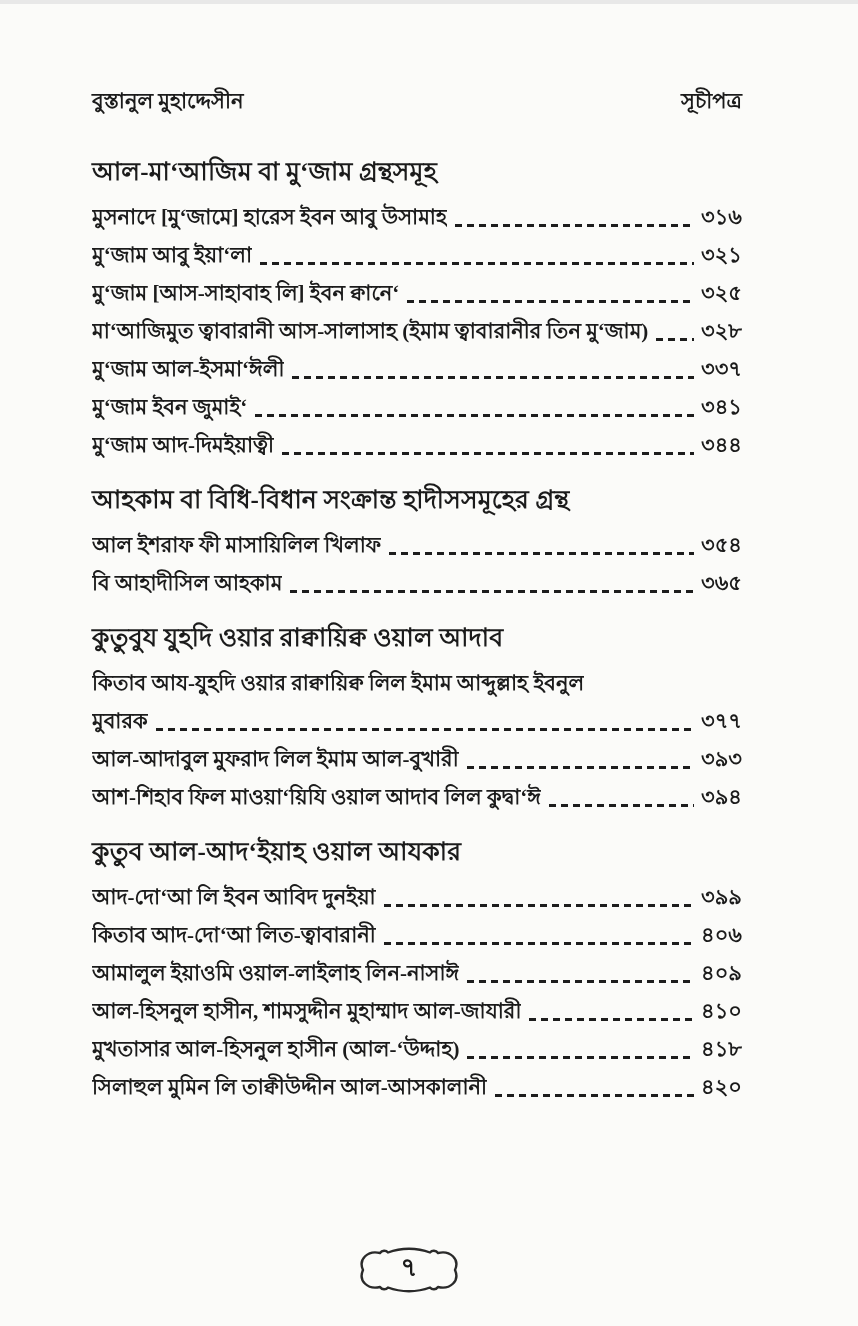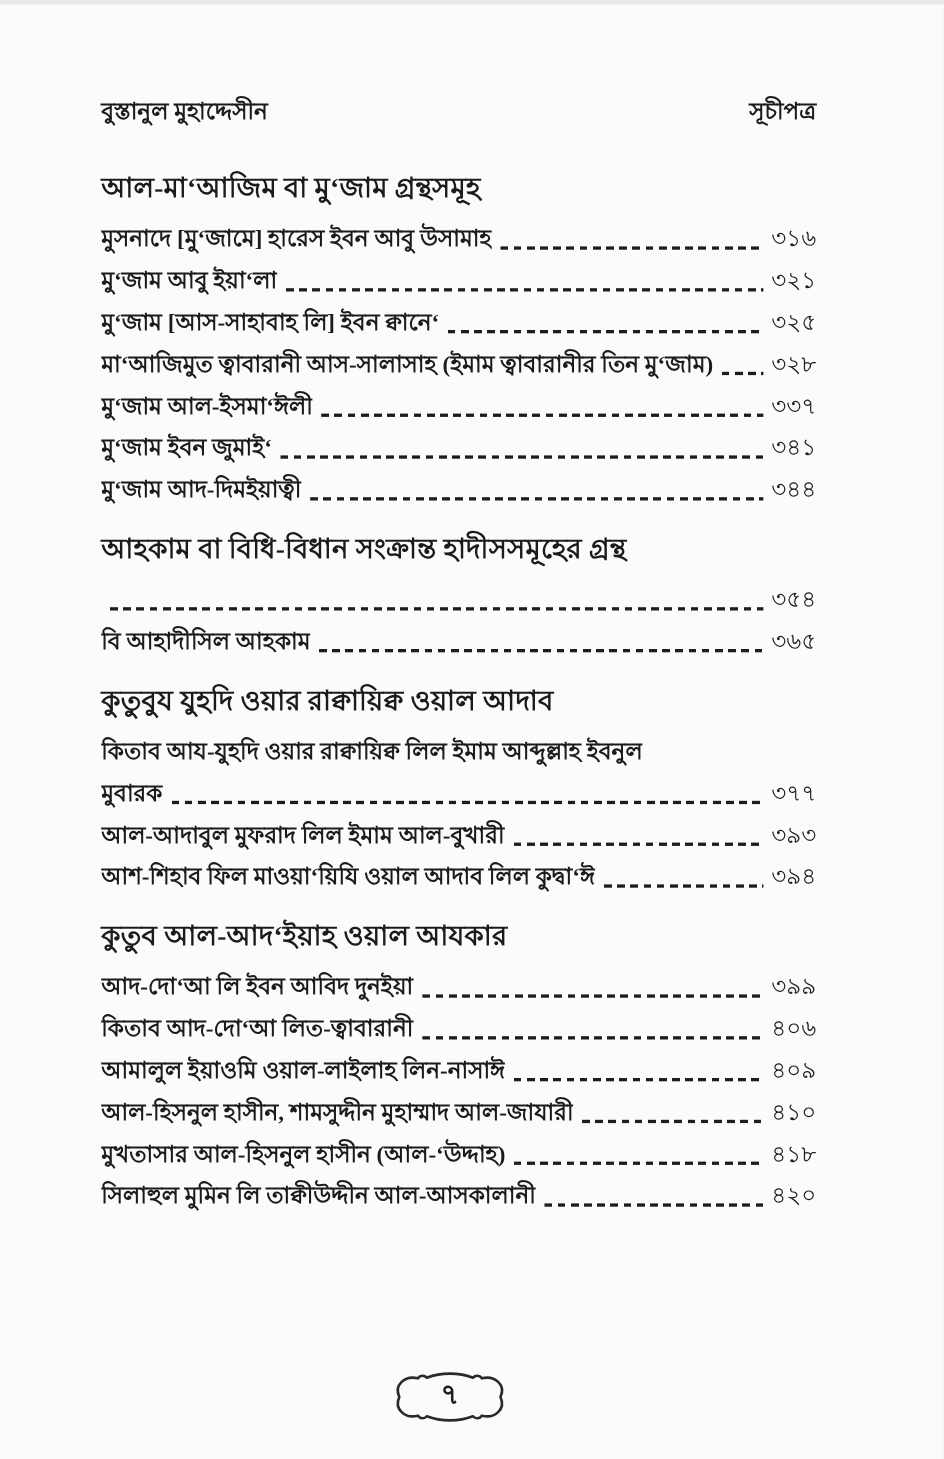--- a/index.html
+++ b/index.html
@@ -49,21 +49,21 @@
   .row .leader {
     flex: 1 1 14px;
     min-width: 14px;
     height: 3px;
     margin: 0 7px 9px 8px;
     background-image: repeating-linear-gradient(
       to right, #1d1d1d 0px, #1d1d1d 7px, transparent 7px, transparent 12px);
   }
   .row .pagenum {
     flex: 0 0 auto;
-    font-weight: 400;
+    font-weight: 700;
   }
   .row.cont .label { flex: 0 1 auto; }
   .footer {
     position: absolute;
     left: 0;
     right: 40px;
     bottom: 32px;
     display: flex;
     justify-content: center;
   }
@@ -126,20 +126,21 @@
         <span class="leader"></span>
         <span class="pagenum">৩৪১</span>
       </div>
       <div class="row">
         <span class="label">মু‘জাম আদ-দিমইয়াত্বী</span>
         <span class="leader"></span>
         <span class="pagenum">৩৪৪</span>
       </div>
       <div class="section-title">আহকাম বা বিধি-বিধান সংক্রান্ত হাদীসসমূহের গ্রন্থ</div>
       <div class="row">
+        <span class="label">আল ইশরাফ ফী মাসায়িলিল খিলাফ</span>
         <span class="leader"></span>
         <span class="pagenum">৩৫৪</span>
       </div>
       <div class="row cont">
         <span class="label">বি আহাদীসিল আহকাম</span>
         <span class="leader"></span>
         <span class="pagenum">৩৬৫</span>
       </div>
       <div class="section-title">কুতুবুয যুহদি ওয়ার রাক্বায়িক্ব ওয়াল আদাব</div>
       <div class="row">

